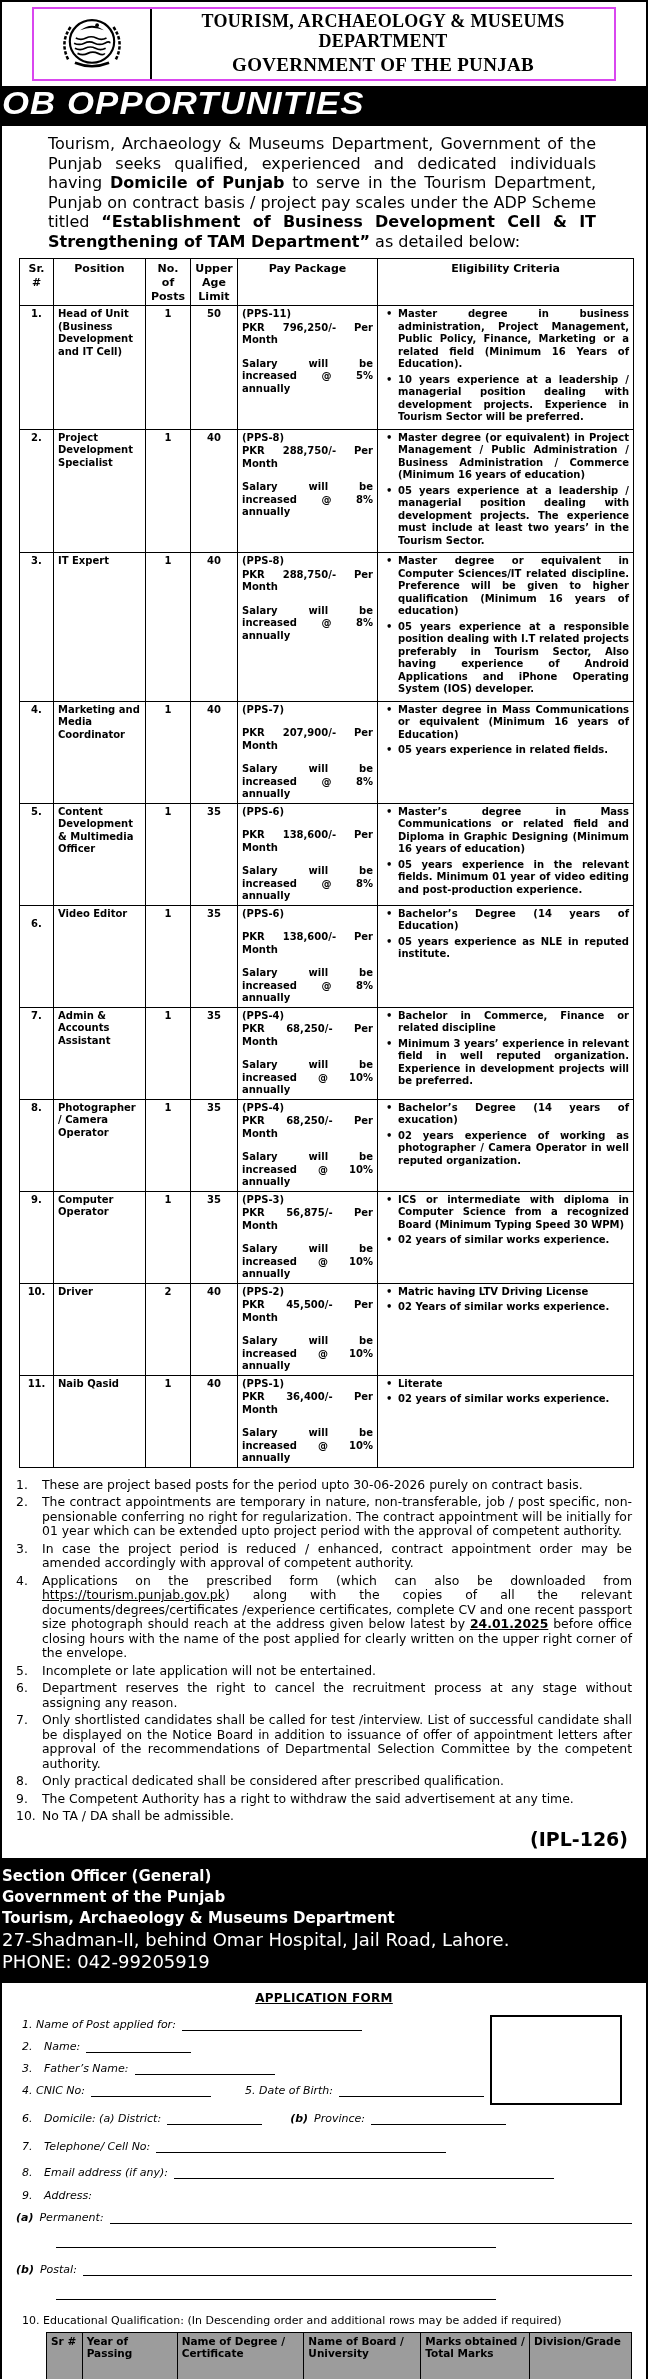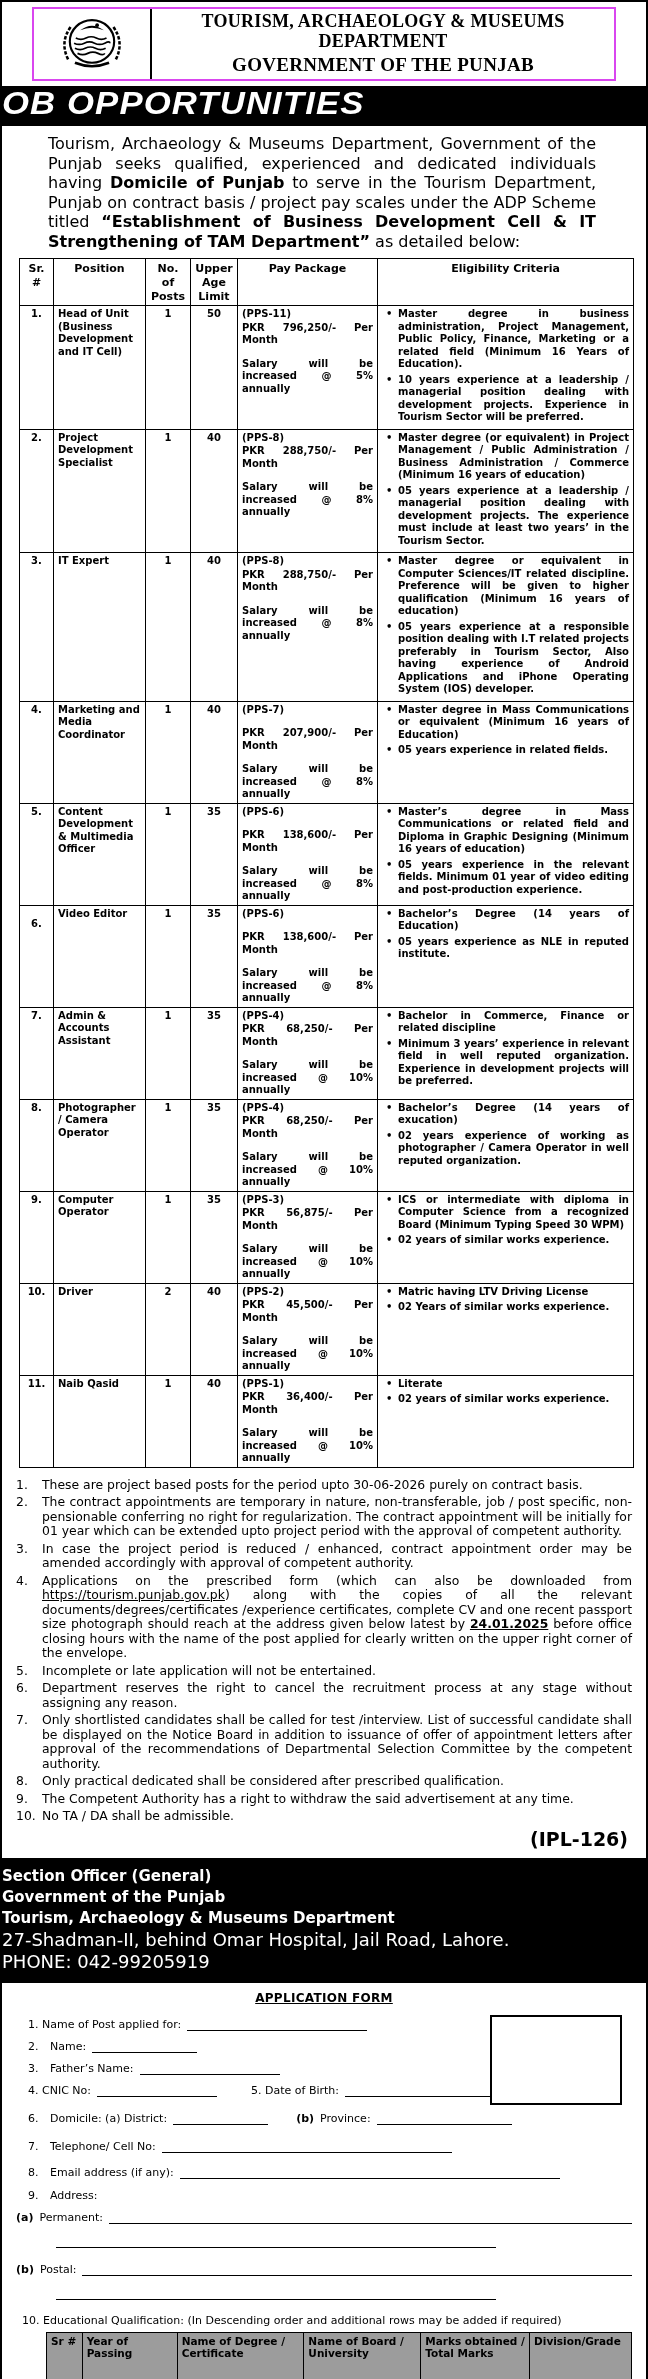--- a/index.html
+++ b/index.html
@@ -40,21 +40,21 @@
   .ipl{text-align:right;font-size:19px;font-weight:bold;margin:4px 4px 8px 0;}
   
   .contact{background:#000;color:#fff;text-align:left;padding:8px 0 9px;}
   .contact .c1{font-size:15px;font-weight:bold;line-height:1.4;}
   .contact .c2{font-size:18px;line-height:1.25;font-weight:normal;}
   
   .form{position:relative;padding:8px 14px 12px;font-size:11px;}
   .form-title{text-align:center;font-weight:bold;font-size:12px;margin-bottom:12px;}
   .form-title span{text-decoration:underline;letter-spacing:.3px;}
   .photo-box{position:absolute;top:32px;right:24px;width:128px;height:86px;border:2px solid #000;background:#fff;}
-  .fline{display:flex;align-items:flex-end;margin:8px 0 0 12px;white-space:nowrap;}
+  .fline{display:flex;align-items:flex-end;margin:8px 0 0 6px;white-space:nowrap;font-style:italic;}
   .fline .lab{margin-right:6px;}
   .fnum{width:22px;flex:none;}
   .blank{border-bottom:1.4px solid #000;height:13px;display:inline-block;}
   .b-180{width:180px;} .b-105{width:105px;} .b-140{width:140px;} .b-120{width:120px;}
   .b-145{width:145px;} .b-95{width:95px;} .b-135{width:135px;} .b-290{width:290px;} .b-380{width:380px;}
   .note-line{margin:2px 0 0 12px;font-weight:bold;font-size:11.5px;}
   .addr-fill{flex:1;border-bottom:1.4px solid #000;height:13px;}
   .addr-second{margin:10px 0 0 40px;width:440px;border-bottom:1.4px solid #000;height:13px;}
   .bold{font-weight:bold;}
   .sec-label{margin:12px 0 0 6px;}

